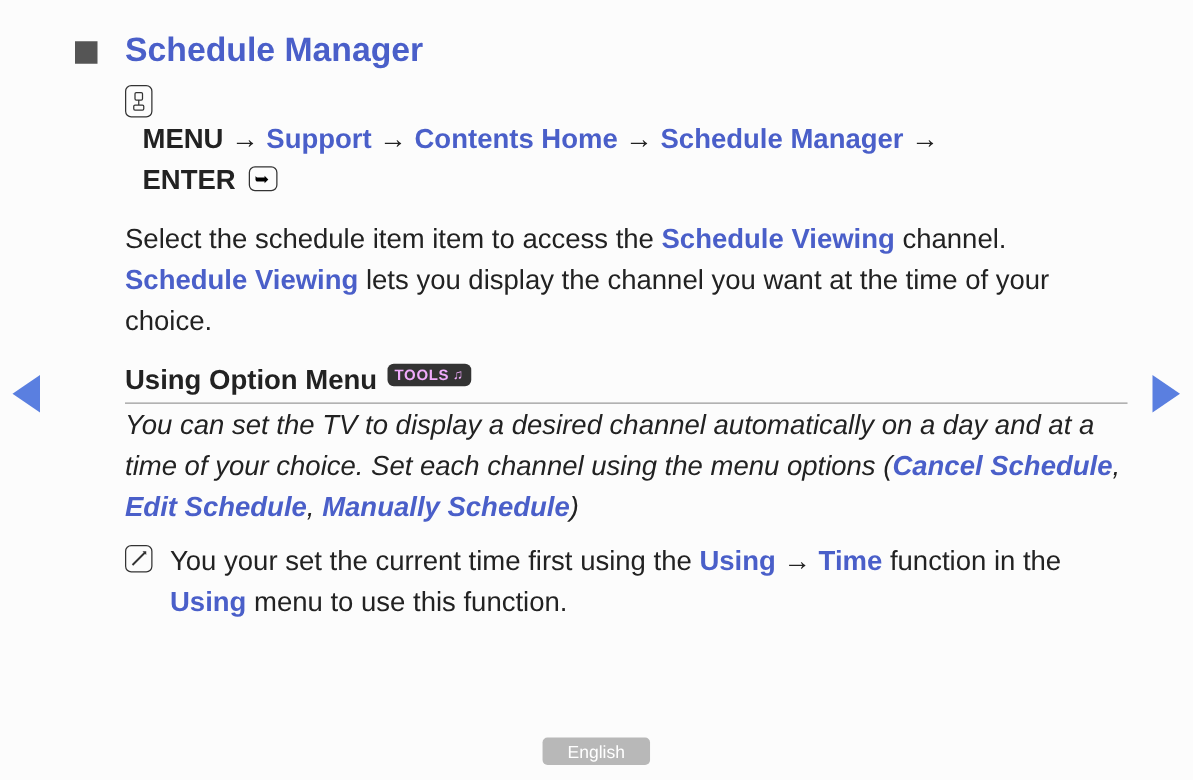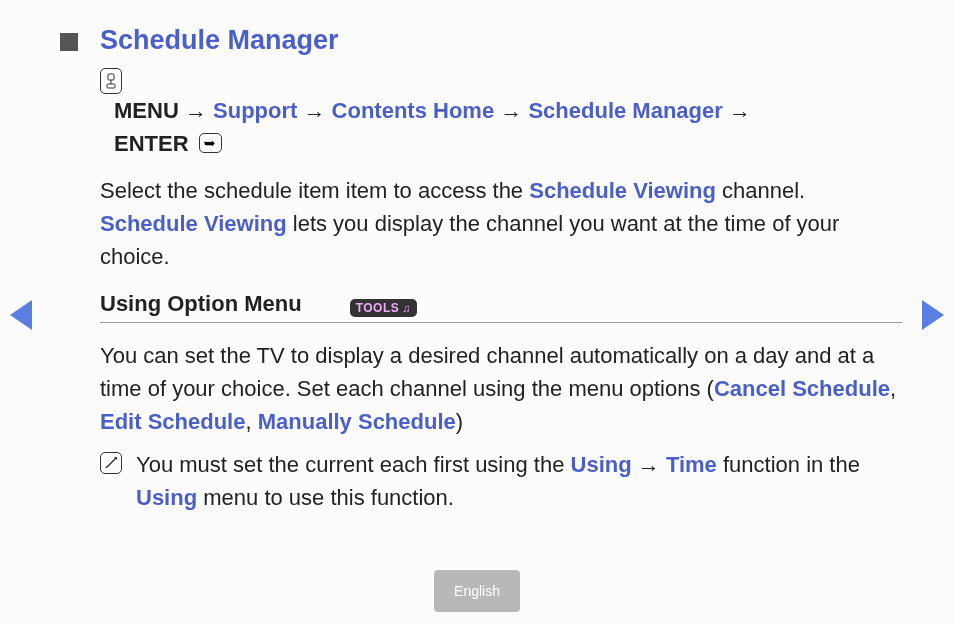--- a/index.html
+++ b/index.html
@@ -83,22 +83,21 @@
     }
     .section-heading {
       font-size: 22px;
       font-weight: bold;
       color: #222;
       margin-top: 18px;
       margin-left: 40px;
       border-bottom: 1.5px solid #999;
       padding-bottom: 5px;
       display: flex;
-      align-items: flex-end;
-      gap: 40px;
+      align-items: flex-start;
     }
     .tools-icon {
       display: inline-flex;
       align-items: center;
       background: #333;
       color: #f0abfc;
       font-size: 12px;
       font-weight: bold;
       border-radius: 5px;
       padding: 2px 6px;
@@ -154,21 +153,21 @@
       border-left: 22px solid #5a7fe0;
     }
     .lang-badge {
       position: absolute;
       bottom: 12px;
       left: 50%;
       transform: translateX(-50%);
       background: #b8b8b8;
       color: #fff;
       font-size: 14px;
-      padding: 13px 20px;
+      padding: 3px 20px;
       border-radius: 4px;
     }
   </style>
 </head>
 <body>
 
 <div class="nav-arrow left"></div>
 <div class="nav-arrow right"></div>
 
 <div class="content">
@@ -206,31 +205,31 @@
   </div>
 
   <div class="section-heading">
     <span>Using Option Menu</span>
     <span class="tools-icon">
       <span>TOOLS</span>
         <span class="sub">♫</span>
     </span>
   </div>
 
-  <div class="body-text" style="margin-top:16px;">
+  <div class="body-text" style="margin-top:0;font-style:italic;">
     <span>You can set the TV to display a desired channel automatically on a day and at a time of your choice. Set each channel using the menu options (</span><span class="link">Cancel Schedule</span><span>, </span><span class="link">Edit Schedule</span><span>, </span><span class="link">Manually Schedule</span><span>)</span>
   </div>
 
   <div class="note-row">
     <span class="note-icon">
       <svg width="14" height="14" viewBox="0 0 14 14">
           <line x1="2" y1="12" x2="12" y2="2" stroke="#333" stroke-width="1.5"></line>
           <polygon points="10,1 13,1 13,4" fill="#333"></polygon>
         </svg>
     </span>
     <div class="note-text">
-      <span>You must set the current each first using the </span><span class="link">Using</span><span> → </span><span class="link">Time</span><span> function in the </span><span class="link">Using</span><span> menu to use this function.</span>
+      <span>You your set the current time first using the </span><span class="link">Using</span><span> → </span><span class="link">Time</span><span> function in the </span><span class="link">Using</span><span> menu to use this function.</span>
     </div>
   </div>
 
 </div>
 
 <div class="lang-badge">English</div>
 
 </body></html>

